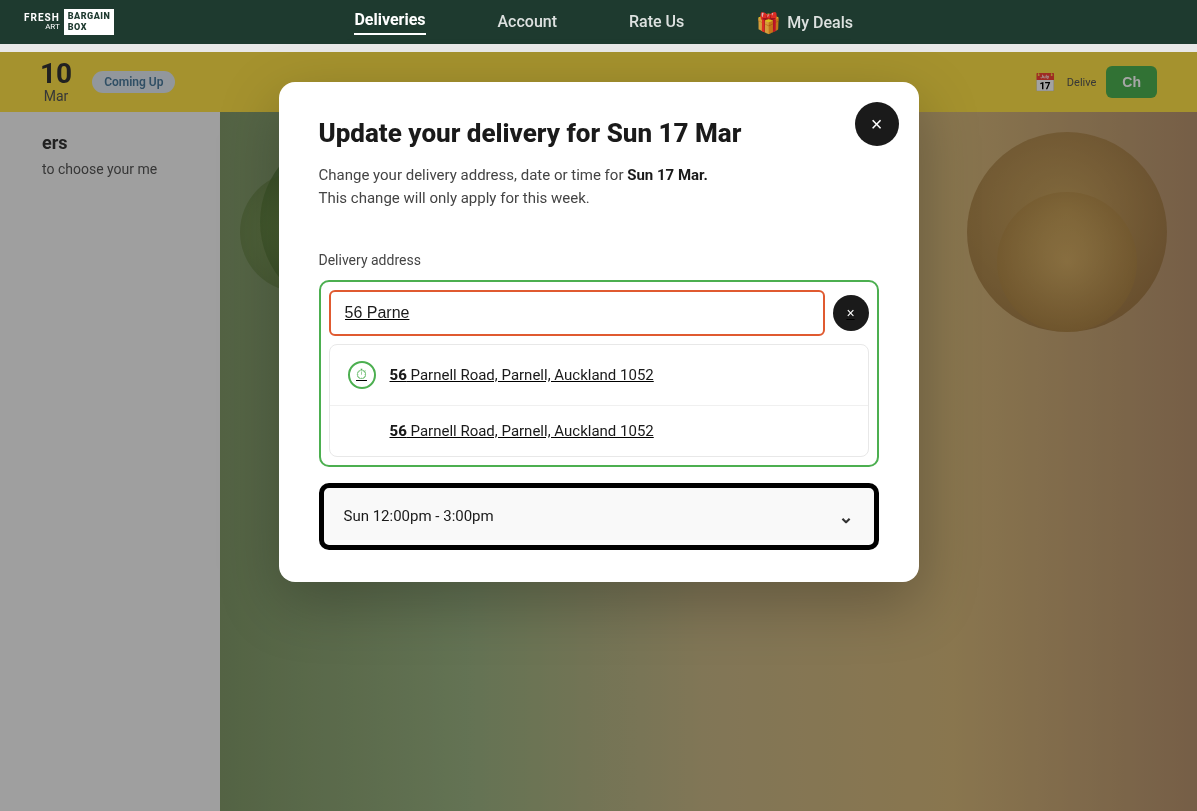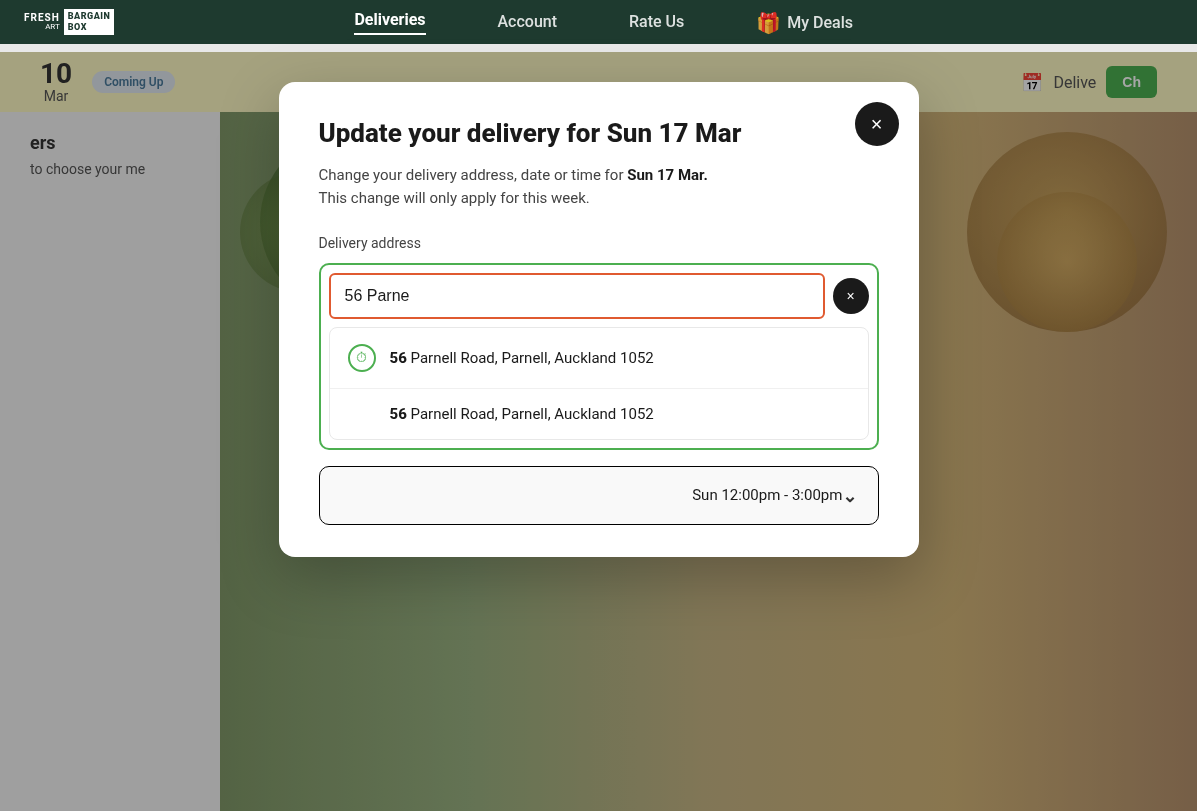--- a/index.html
+++ b/index.html
@@ -92,21 +92,21 @@
       position: absolute;
       top: 52px;
       left: 0;
       right: 0;
       bottom: 0;
       background: #f5f5f5;
       overflow: hidden;
     }
 
     .bg-top-bar {
-      background: #fef9c3;
+      background: #fde047;
       height: 60px;
       display: flex;
       align-items: center;
       padding: 0 40px;
     }
 
     .bg-date {
       display: flex;
       flex-direction: column;
       align-items: center;
@@ -132,21 +132,21 @@
       margin-left: 20px;
     }
 
     .bg-main {
       display: flex;
       height: calc(100% - 60px);
     }
 
     .bg-left {
       width: 220px;
-      padding: 20px 30px;
+      padding: 20px 42px;
     }
     .bg-left-text {
       color: #555;
       font-size: 14px;
     }
 
     .bg-image-area {
       flex: 1;
       position: relative;
       overflow: hidden;
@@ -215,39 +215,40 @@
       font-weight: 800;
       color: #1a1a1a;
       margin-bottom: 16px;
       padding-right: 60px;
     }
 
     .modal-desc {
       font-size: 15px;
       color: #444;
       line-height: 1.55;
-      margin-bottom: 24px;
+      margin-bottom: 41px;
     }
 
     .modal-desc strong {
       font-weight: 700;
       color: #1a1a1a;
     }
 
     .modal-label {
       font-size: 14px;
       color: #444;
       margin-bottom: 12px;
     }
 
     .address-wrapper {
       border: 2.5px solid #4caf50;
       border-radius: 10px;
       padding: 8px;
       margin-bottom: 0;
+      text-decoration: underline;
     }
 
     .address-input-row {
       display: flex;
       align-items: center;
       gap: 8px;
     }
 
     .address-input {
       flex: 1;
@@ -309,26 +310,26 @@
       color: #4caf50;
       font-size: 14px;
     }
 
     .suggestion-text strong {
       font-weight: 800;
     }
 
     .time-selector {
       margin-top: 16px;
-      border: 1px solid #000000;
+      border: 5px solid #000000;
       border-radius: 10px;
       padding: 18px 20px;
       display: flex;
       align-items: center;
-      justify-content: flex-end;
+      justify-content: space-between;
       cursor: pointer;
       background: #f9f9f9;
     }
 
     .time-text {
       font-size: 15px;
       color: #1a1a1a;
     }
 
     .chevron {
@@ -368,21 +369,21 @@
 
 <div class="bg-content">
   <div class="bg-top-bar">
     <div class="bg-date">
       <span class="bg-date-num">10</span>
       <span class="bg-date-month">Mar</span>
     </div>
     <span class="bg-coming-up">Coming Up</span>
     <div style="margin-left: auto; display: flex; align-items: center; gap: 10px;">
       <span class="bg-calendar-icon">📅</span>
-      <span style="font-size:16px; color:#555;">Delive</span>
+      <span style="font-size:11px; color:#555;">Delive</span>
       <button class="bg-change-btn">Ch</button>
     </div>
   </div>
 
   <div class="bg-main">
     <div class="bg-left">
       <span style="font-size:18px; font-weight:700; color:#333; display:block; margin-bottom:6px;">ers</span>
       <span class="bg-left-text">to choose your me</span>
     </div>
     <div class="bg-image-area">

